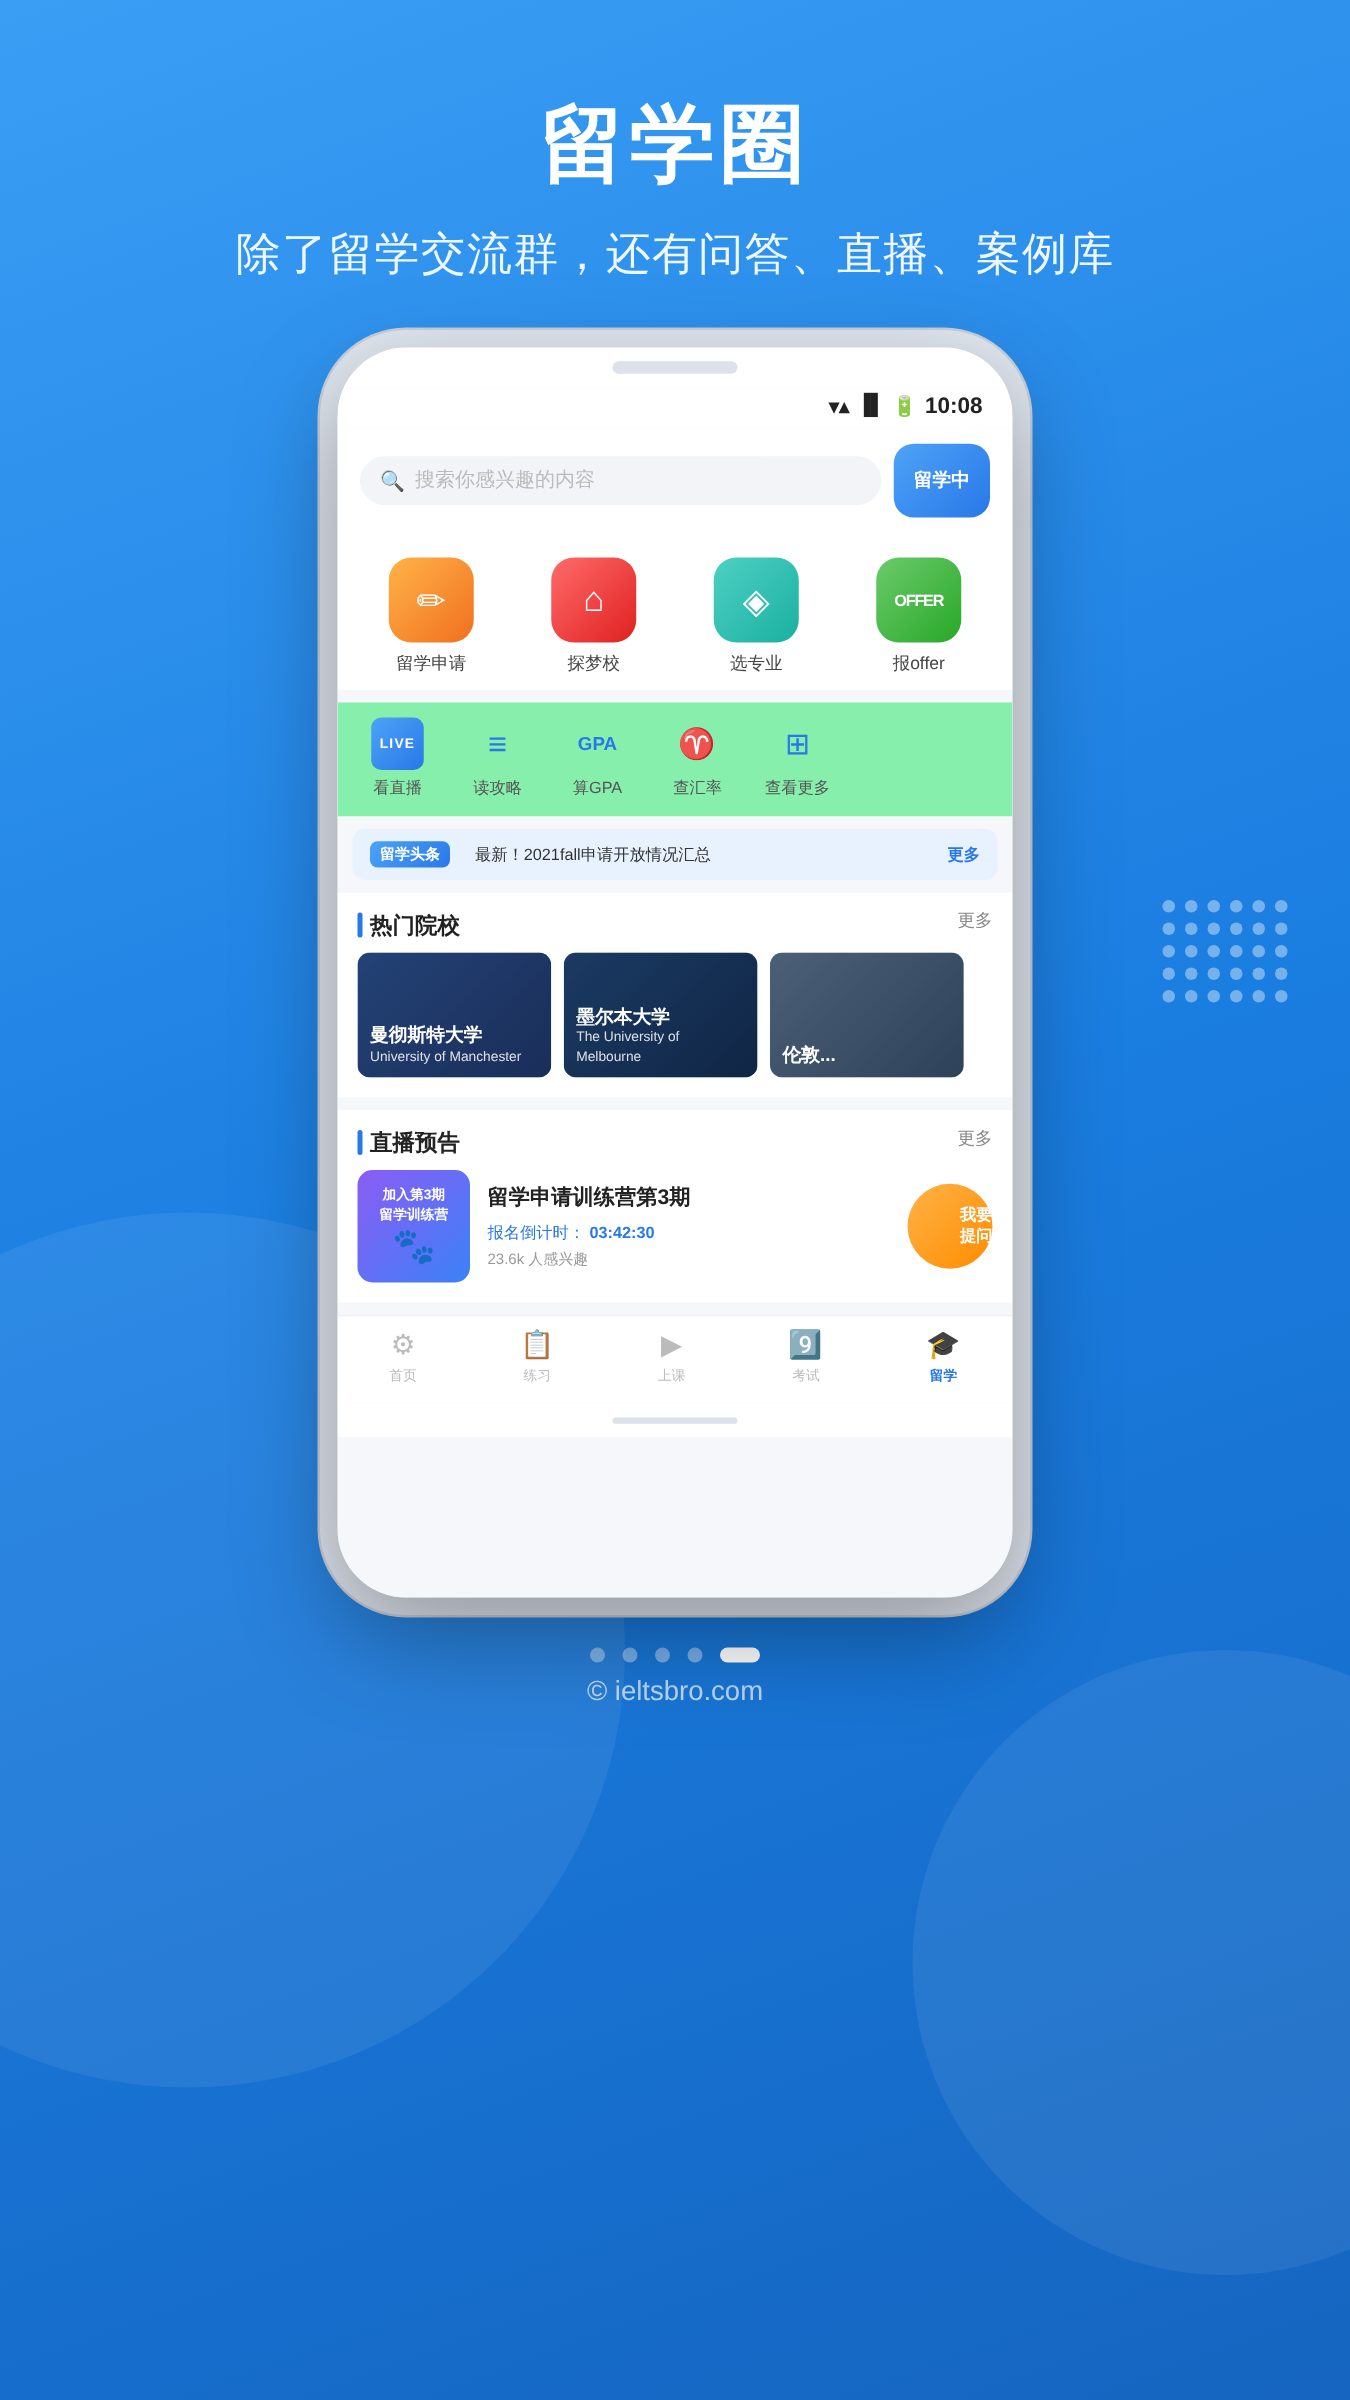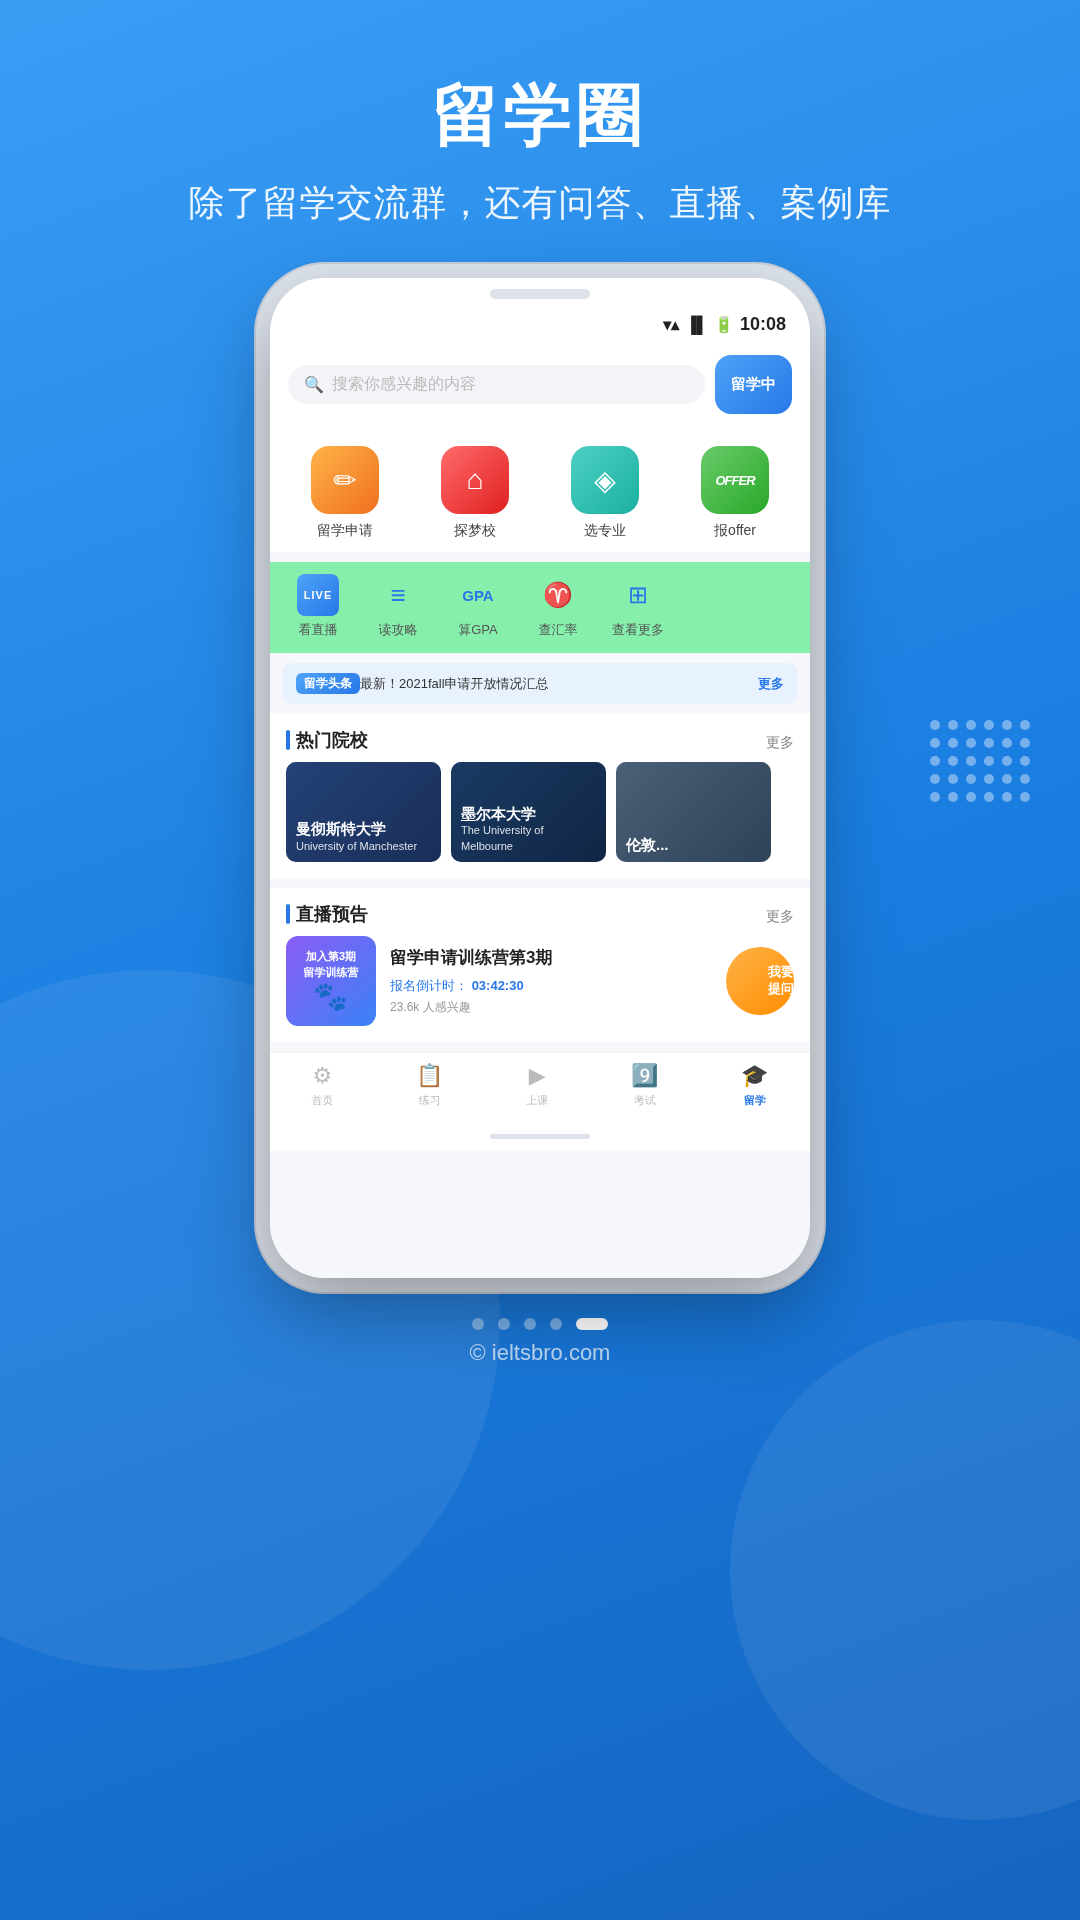--- a/index.html
+++ b/index.html
@@ -159,21 +159,21 @@
       border-radius: 18px;
       display: flex;
       align-items: center;
       justify-content: center;
       font-size: 28px;
       color: #fff;
     }
     .action-icon.orange { background: linear-gradient(135deg, #ffb347, #f07020); }
     .action-icon.red { background: linear-gradient(135deg, #ff6b6b, #e02020); }
     .action-icon.teal { background: linear-gradient(135deg, #4dd0c4, #1ab0a0); }
-    .action-icon.green { background: linear-gradient(135deg, #6bcb6b, #28a828); font-style: italic; }
+    .action-icon.green { background: linear-gradient(135deg, #6bcb6b, #28a828); }
     .action-label { font-size: 14px; color: #444; text-align: center; }
 
     
     .secondary-actions {
       background: #86efac;
       padding: 12px 8px 14px;
       display: flex;
       justify-content: flex-start;
       margin-bottom: 10px;
     }
@@ -207,21 +207,21 @@
     .sec-label { font-size: 13px; color: #555; }
 
     
     .news-banner {
       background: #e8f2ff;
       margin: 0 12px 10px;
       border-radius: 10px;
       padding: 10px 14px;
       display: flex;
       align-items: center;
-      gap: 0;
+      gap: 20px;
       font-size: 13px;
     }
     .news-tag {
       background: linear-gradient(135deg, #4da3f7, #2878e8);
       color: #fff;
       border-radius: 6px;
       padding: 2px 8px;
       font-size: 12px;
       font-weight: 600;
       white-space: nowrap;
@@ -229,21 +229,21 @@
     .news-text { flex: 1; color: #333; font-size: 13px; }
     .news-more { color: #2878e8; font-size: 13px; font-weight: 600; white-space: nowrap; }
 
     
     .section {
       background: #fff;
       margin-bottom: 10px;
     }
     .section-header {
       display: flex;
-      align-items: flex-end;
+      align-items: flex-start;
       justify-content: space-between;
       padding: 14px 16px 10px;
     }
     .section-title {
       display: flex;
       align-items: center;
       gap: 6px;
       font-size: 18px;
       font-weight: 700;
       color: #222;

